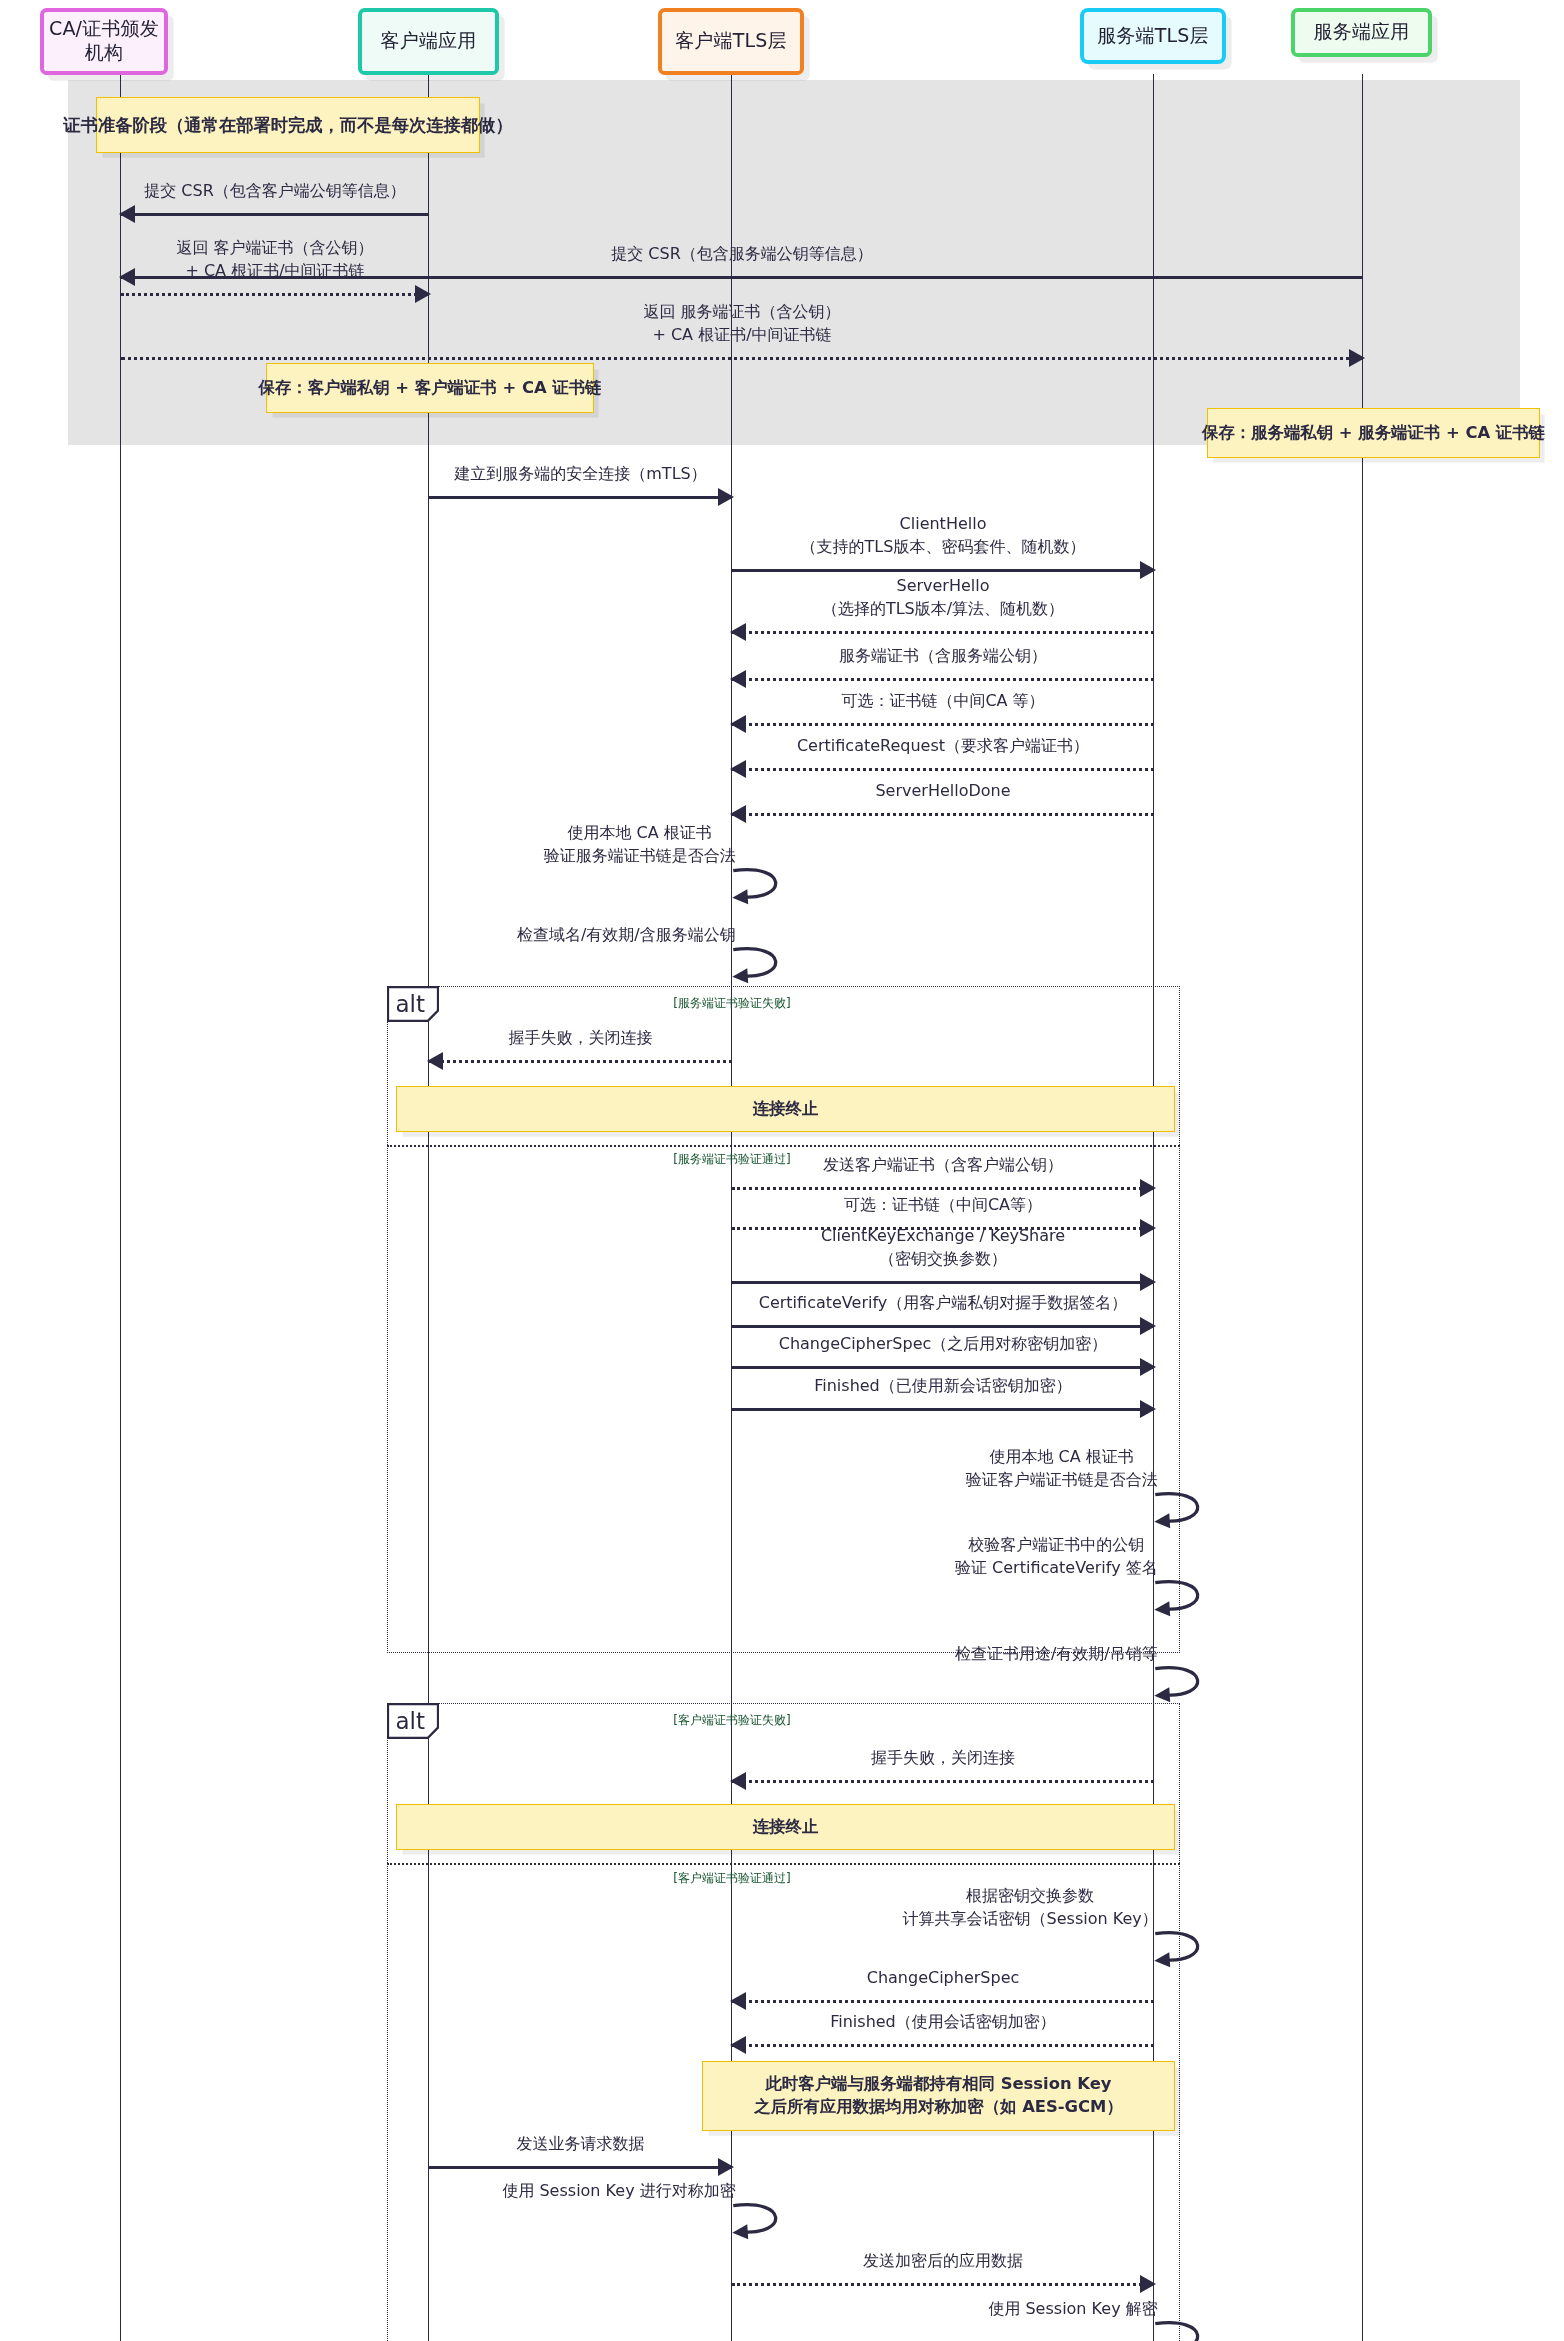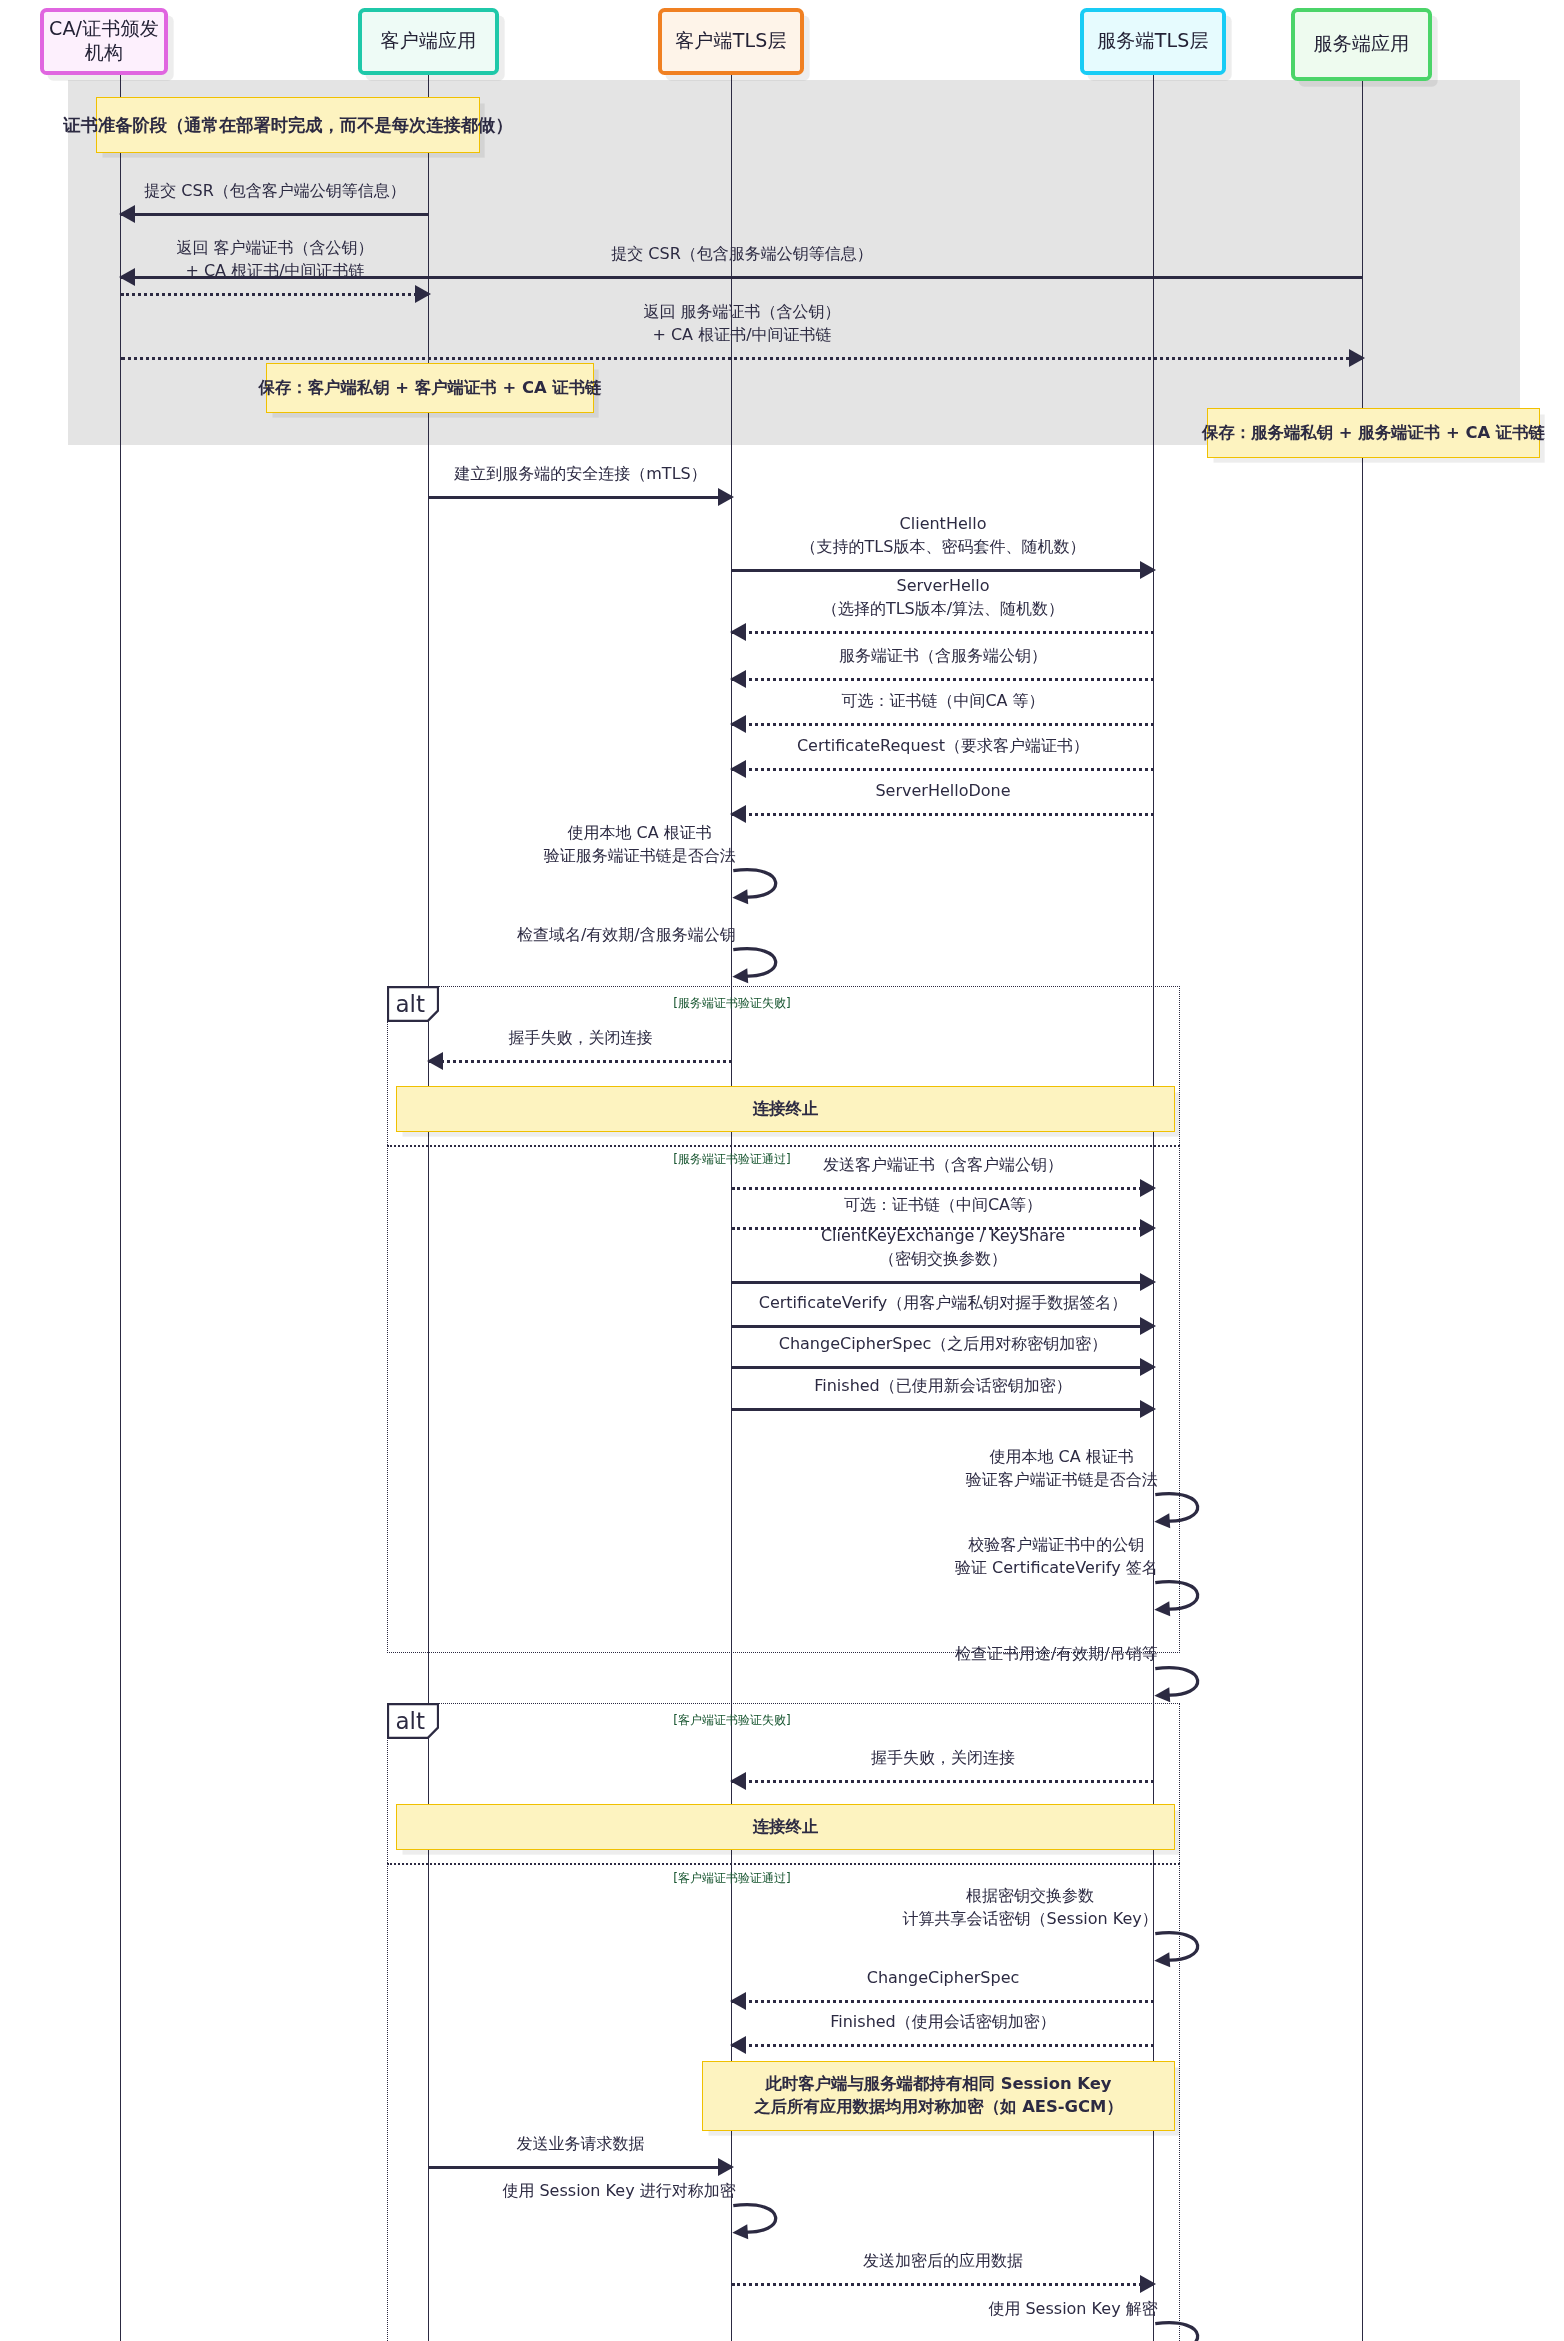--- a/index.html
+++ b/index.html
@@ -154,24 +154,24 @@
 
   <div class="actor" style="left:40px; top:7.5px; width:128px; height:67px; background:#fdf0fd; border-color:#e066e0;">
     <span>CA/证书颁发机构</span>
   </div>
   <div class="actor" style="left:358px; top:7.5px; width:141px; height:67px; background:#eefbf6; border-color:#1fc8a9;">
     <span>客户端应用</span>
   </div>
   <div class="actor" style="left:658px; top:7.5px; width:146px; height:67px; background:#fef4e9; border-color:#f08022;">
     <span>客户端TLS层</span>
   </div>
-  <div class="actor" style="left:1080px; top:7.5px; width:146px; height:67px; background:#e6fbfe; border-color:#19ccf5;">
+  <div class="actor" style="left:1080px; top:7.5px; width:146px; height:56px; background:#e6fbfe; border-color:#19ccf5;border-radius:8px;">
     <span>服务端TLS层</span>
   </div>
-  <div class="actor" style="left:1291px; top:7.5px; width:141px; height:73px; background:#eefbef; border-color:#4bd469;">
+  <div class="actor" style="left:1291px; top:7.5px; width:141px; height:49px; background:#eefbef; border-color:#4bd469;">
     <span>服务端应用</span>
   </div>
 
   <div class="note" style="left:96px; top:97px; width:384px; height:56px; font-size:17.3px;">
     <span>证书准备阶段（通常在部署时完成，而不是每次连接都做）</span>
   </div>
 
   <div class="msg left" style="left:121px; top:213px; width:308px;">
     <div class="line"></div>
       <div class="head"></div>

